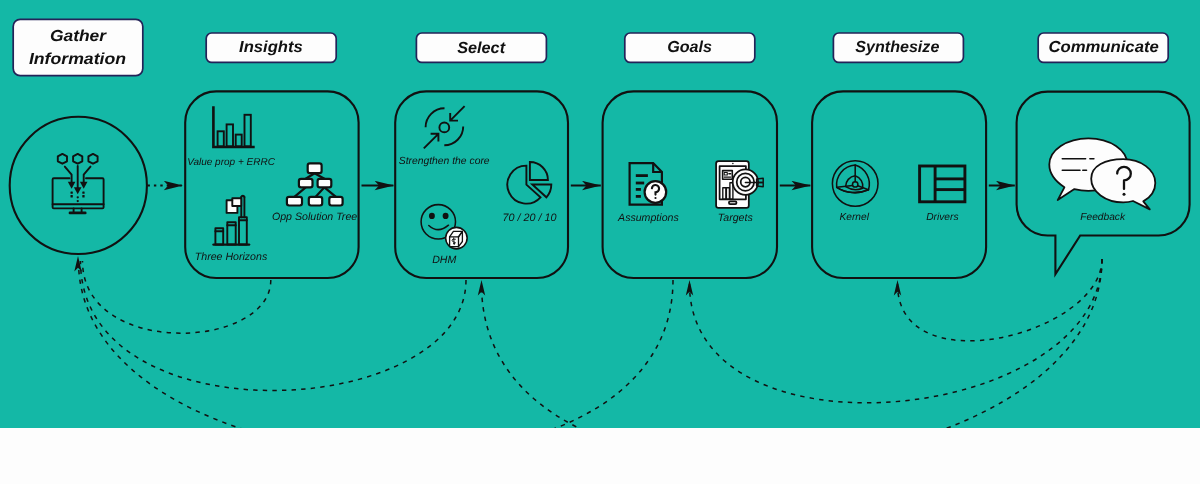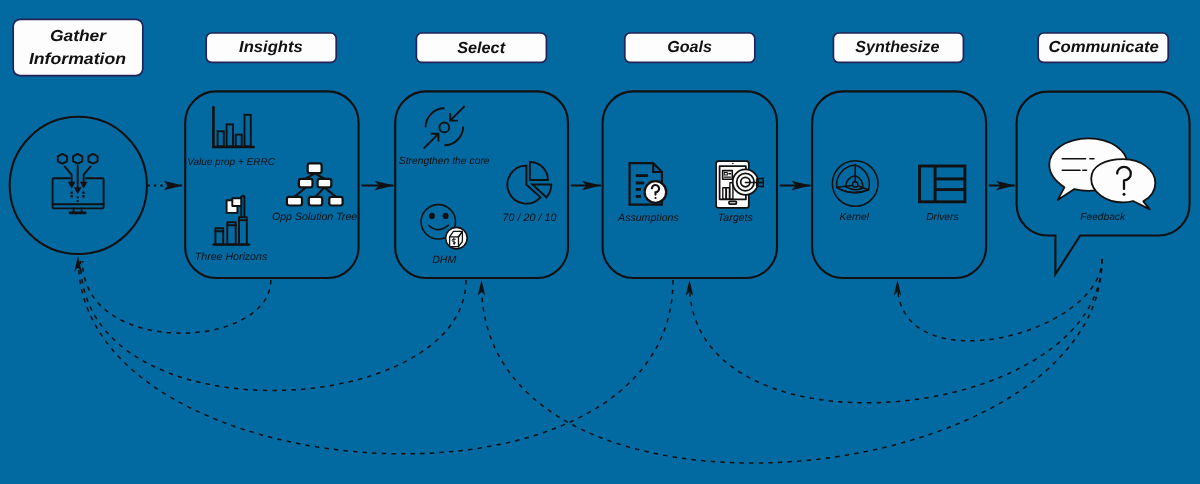--- a/index.html
+++ b/index.html
@@ -1,16 +1,16 @@
 <!DOCTYPE html>
 <html><head>
 <meta charset="utf-8">
 <style>
   html,body{margin:0;padding:0;background:#fdfdfd;}
-  #root{position:relative;-webkit-font-smoothing:antialiased;text-rendering:geometricPrecision;width:1200px;height:484px;background:#0369a1;overflow:hidden;
+  #root{position:relative;-webkit-font-smoothing:antialiased;text-rendering:geometricPrecision;width:1200px;height:428px;background:#14b8a6;overflow:hidden;
         font-family:"Liberation Sans",sans-serif;}
   svg{display:block;}
   .stageLabel{font-family:"Liberation Sans",sans-serif;font-style:italic;font-weight:bold;
      font-size:16px;fill:#111;}
   .iconLabel{font-family:"Liberation Sans",sans-serif;font-style:italic;font-weight:400;
      font-size:10.6px;fill:#111;}
 </style>
 </head>
 <body>
 

